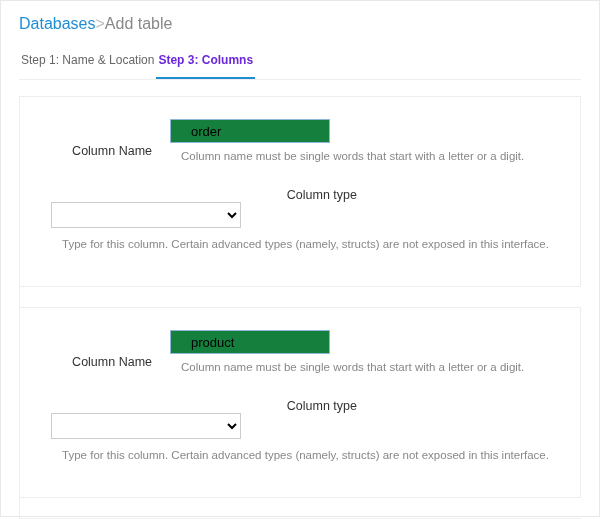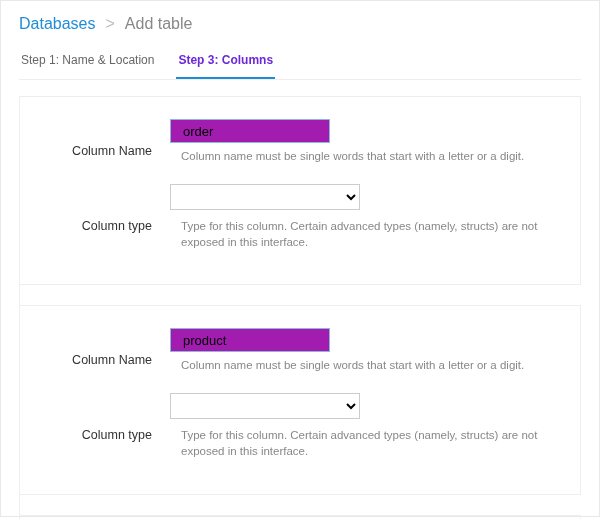--- a/index.html
+++ b/index.html
@@ -16,28 +16,26 @@
     border: 1px solid #e8e8e8;
     width: 600px;
     height: 517px;
     padding: 14px 18px 0 18px;
   }
   .breadcrumb {
     font-size: 16px;
     margin-bottom: 14px;
     display: flex;
     align-items: flex-end;
-    gap: 10px;
   }
   .breadcrumb .link { color: #1f8dd6; cursor: pointer; }
   .breadcrumb .sep  { color: #bbb; }
   .breadcrumb .current { color: #888; }
   .tabs {
     display: flex;
-    gap: 20px;
     border-bottom: 1px solid #eee;
     margin-bottom: 16px;
   }
   .tab {
     padding: 6px 2px 10px 2px;
     font-size: 12px;
     color: #666;
     cursor: pointer;
     border-bottom: 2px solid transparent;
     white-space: nowrap;
@@ -69,43 +67,43 @@
     padding-top: 4px;
     font-size: 12.5px;
     color: #333;
     flex-shrink: 0;
   }
   .field-body { flex: 1; }
   .text-input {
     width: 160px;
     height: 24px;
     border: 1px solid #8fb8d8;
-    background: #a21caf;
+    background: #15803d;
     font-size: 13px;
-    padding: 2px 12px;
+    padding: 2px 20px;
     font-family: inherit;
   }
   .select-input {
     width: 190px;
     height: 26px;
     border: 1px solid #ccc;
     background: #fff;
     font-size: 13px;
     padding: 12px 4px;
     font-family: inherit;
   }
   .hint {
     font-size: 11.5px;
     color: #888;
     margin-top: 5px;
     margin-bottom: 14px;
     line-height: 1.4;
     margin-left: 11px;
   }
-  .field-row.type-row { margin-top: 6px; }
+  .field-row.type-row { margin-top: 6px; flex-direction: column; }
 </style>
 </head>
 <body>
 
 <div class="page">
 
   <div class="breadcrumb">
     <span class="link">Databases</span>
     <span class="sep">&gt;</span>
     <span class="current">Add table</span>

